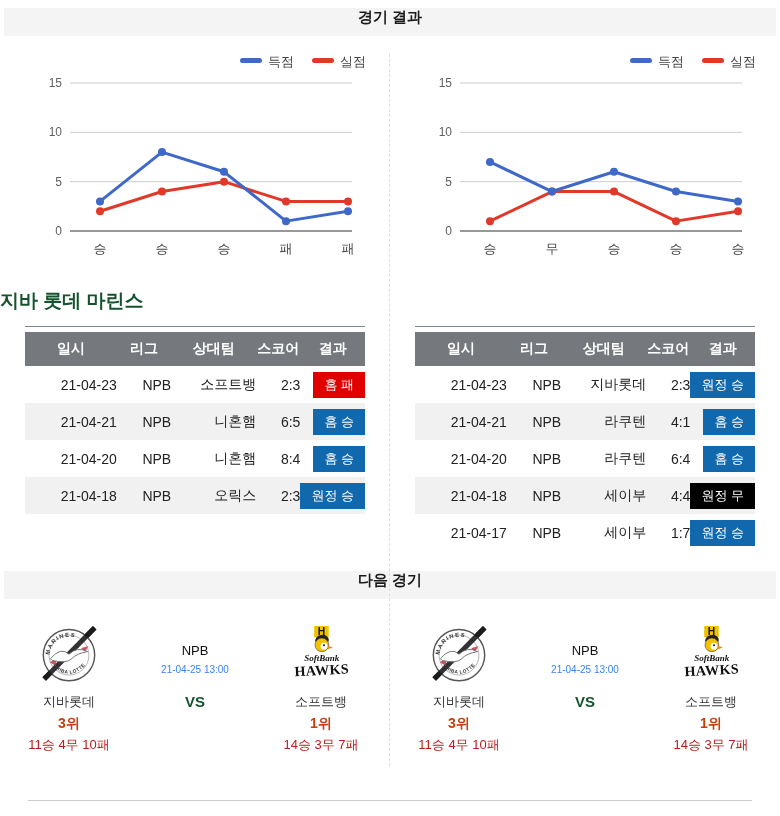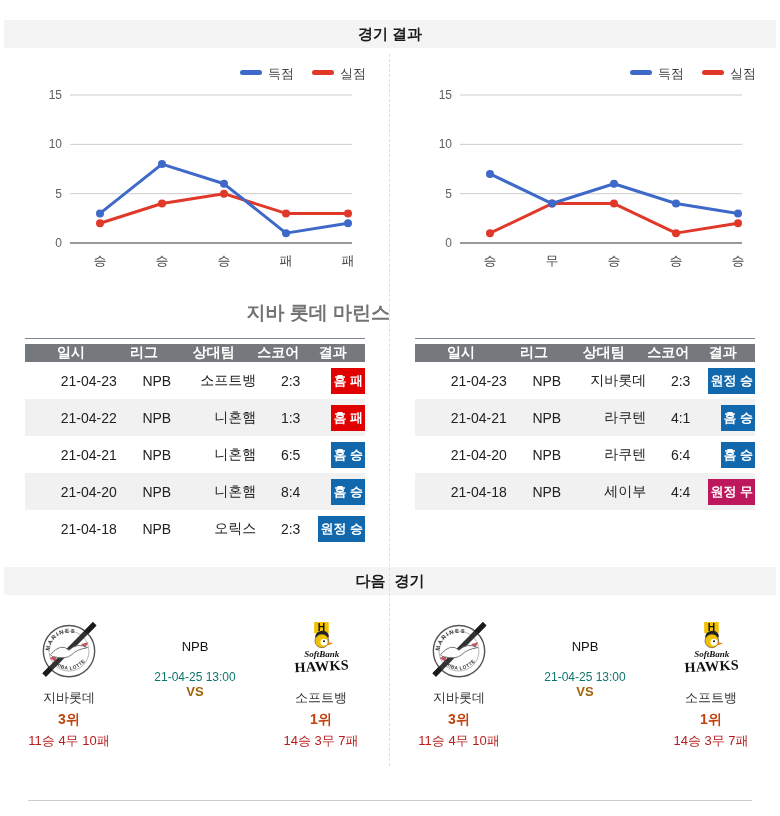--- a/index.html
+++ b/index.html
@@ -2,61 +2,61 @@
 <html><head>
 <meta charset="utf-8">
 <style>
   * { margin:0; padding:0; box-sizing:border-box; }
   html,body { background:#fff; }
   body {
     width:780px; height:816px; position:relative; overflow:hidden;
     font-family:"Liberation Sans", sans-serif; color:#222;
   }
   .section-bar {
-    margin:20px 4px 0; height:28px; background:#f4f4f4;
-    display:flex; align-items:center; justify-content:center;
+    margin:8px 4px 0; height:28px; background:#f4f4f4;
+    display:flex; justify-content:center;
     font-size:15px; font-weight:bold; color:#1a1a1a;
   }
   .col-divider {
     position:absolute; left:389px; top:54px; height:712px;
     border-left:1px dashed #ddd; width:0;
   }
   .charts-row { display:flex; }
   .chart-half { width:390px; }
   .titles-row { display:flex; }
   .team-title {
-    width:390px; text-align:right; font-size:19px; font-weight:bold;
-    color:#737373; padding:16px 0 12px;
+    width:390px; text-align:left; font-size:19px; font-weight:bold;
+    color:#14532d; padding:16px 0 12px;
   }
   .tables-row { display:flex; }
   .table-wrap { width:390px; padding:0 25px; }
   .topline { border-top:1px solid #7d8894; margin-bottom:5px; }
   table.results-table { width:100%; border-collapse:collapse; font-size:14px; table-layout:fixed; }
   table.results-table th {
-    color:#fff; font-weight:bold; height:18px; font-size:14px;
+    color:#fff; font-weight:bold; height:34px; font-size:14px;
   }
   table.results-table td { height:37px; text-align:right; color:#222; }
   table.results-table tbody tr:nth-child(even) { background:#f1f1f1; }
   col.c-date{width:27%} col.c-league{width:16%} col.c-opp{width:25%} col.c-score{width:13%} col.c-result{width:19%}
   .badge {
-    display:inline-block; padding:4px 2px; color:#fff; font-size:13px;
-    font-weight:bold; white-space:nowrap;
-  }
-  .next-bar { margin-top:20px;font-family:Liberation Mono, monospace; }
+    display:inline-block; padding:4px 11px; color:#fff; font-size:13px;
+    font-weight:normal; white-space:nowrap;
+  }
+  .next-bar { margin-top:20px; }
   .next-row { display:flex; }
   .match-panel { width:390px; display:flex; justify-content:center; padding-top:18px; }
   .team-col { width:134px; text-align:center; }
   .logo-box { height:72px; display:flex; align-items:flex-end; justify-content:center; }
   .team-name { font-size:13px; color:#333; margin-top:4px; }
   .team-rank { font-size:14px; font-weight:bold; color:#c2410c; margin-top:4px; }
   .team-record { font-size:13px; color:#b91c1c; margin-top:3px; }
   .center-col { width:118px; text-align:center; padding-top:26px; }
   .league-label { font-size:13px; color:#111; }
-  .match-datetime { font-size:12px; color:#0f766e; margin-top:16px; }
-  .vs-label { font-size:13px; font-weight:bold; color:#a16207; }
+  .match-datetime { font-size:10px; color:#3b82f6; margin-top:6px; }
+  .vs-label { font-size:15px; font-weight:bold; color:#14532d; margin-top:18px; }
   .bottom-rule { position:absolute; left:28px; right:28px; top:800px; border-top:1px solid #ccc; }
 </style>
 </head>
 <body>
 
 <div class="col-divider"></div>
 
 <div class="section-bar">
   <span>경기 결과</span>
 </div>
@@ -157,27 +157,20 @@
       </thead>
       <tbody>
         <tr>
           <td>21-04-23</td>
           <td>NPB</td>
           <td>소프트뱅</td>
           <td>2:3</td>
           <td><span class="badge" style="background-color: rgb(224, 0, 0);">홈 패</span></td>
         </tr>
         <tr>
-          <td>21-04-22</td>
-          <td>NPB</td>
-          <td>니혼햄</td>
-          <td>1:3</td>
-          <td><span class="badge" style="background-color: rgb(224, 0, 0);">홈 패</span></td>
-        </tr>
-        <tr>
           <td>21-04-21</td>
           <td>NPB</td>
           <td>니혼햄</td>
           <td>6:5</td>
           <td><span class="badge" style="background-color: rgb(18, 104, 173);">홈 승</span></td>
         </tr>
         <tr>
           <td>21-04-20</td>
           <td>NPB</td>
           <td>니혼햄</td>
@@ -234,21 +227,28 @@
           <td>NPB</td>
           <td>라쿠텐</td>
           <td>6:4</td>
           <td><span class="badge" style="background-color: rgb(18, 104, 173);">홈 승</span></td>
         </tr>
         <tr>
           <td>21-04-18</td>
           <td>NPB</td>
           <td>세이부</td>
           <td>4:4</td>
-          <td><span class="badge" style="background-color: #be185d;">원정 무</span></td>
+          <td><span class="badge" style="background-color: #000000;">원정 무</span></td>
+        </tr>
+        <tr>
+          <td>21-04-17</td>
+          <td>NPB</td>
+          <td>세이부</td>
+          <td>1:7</td>
+          <td><span class="badge" style="background-color: rgb(18, 104, 173);">원정 승</span></td>
         </tr>
       </tbody>
     </table>
   </div>
 </div>
 
 <div class="section-bar next-bar">
   <span>다음 경기</span>
 </div>
 

